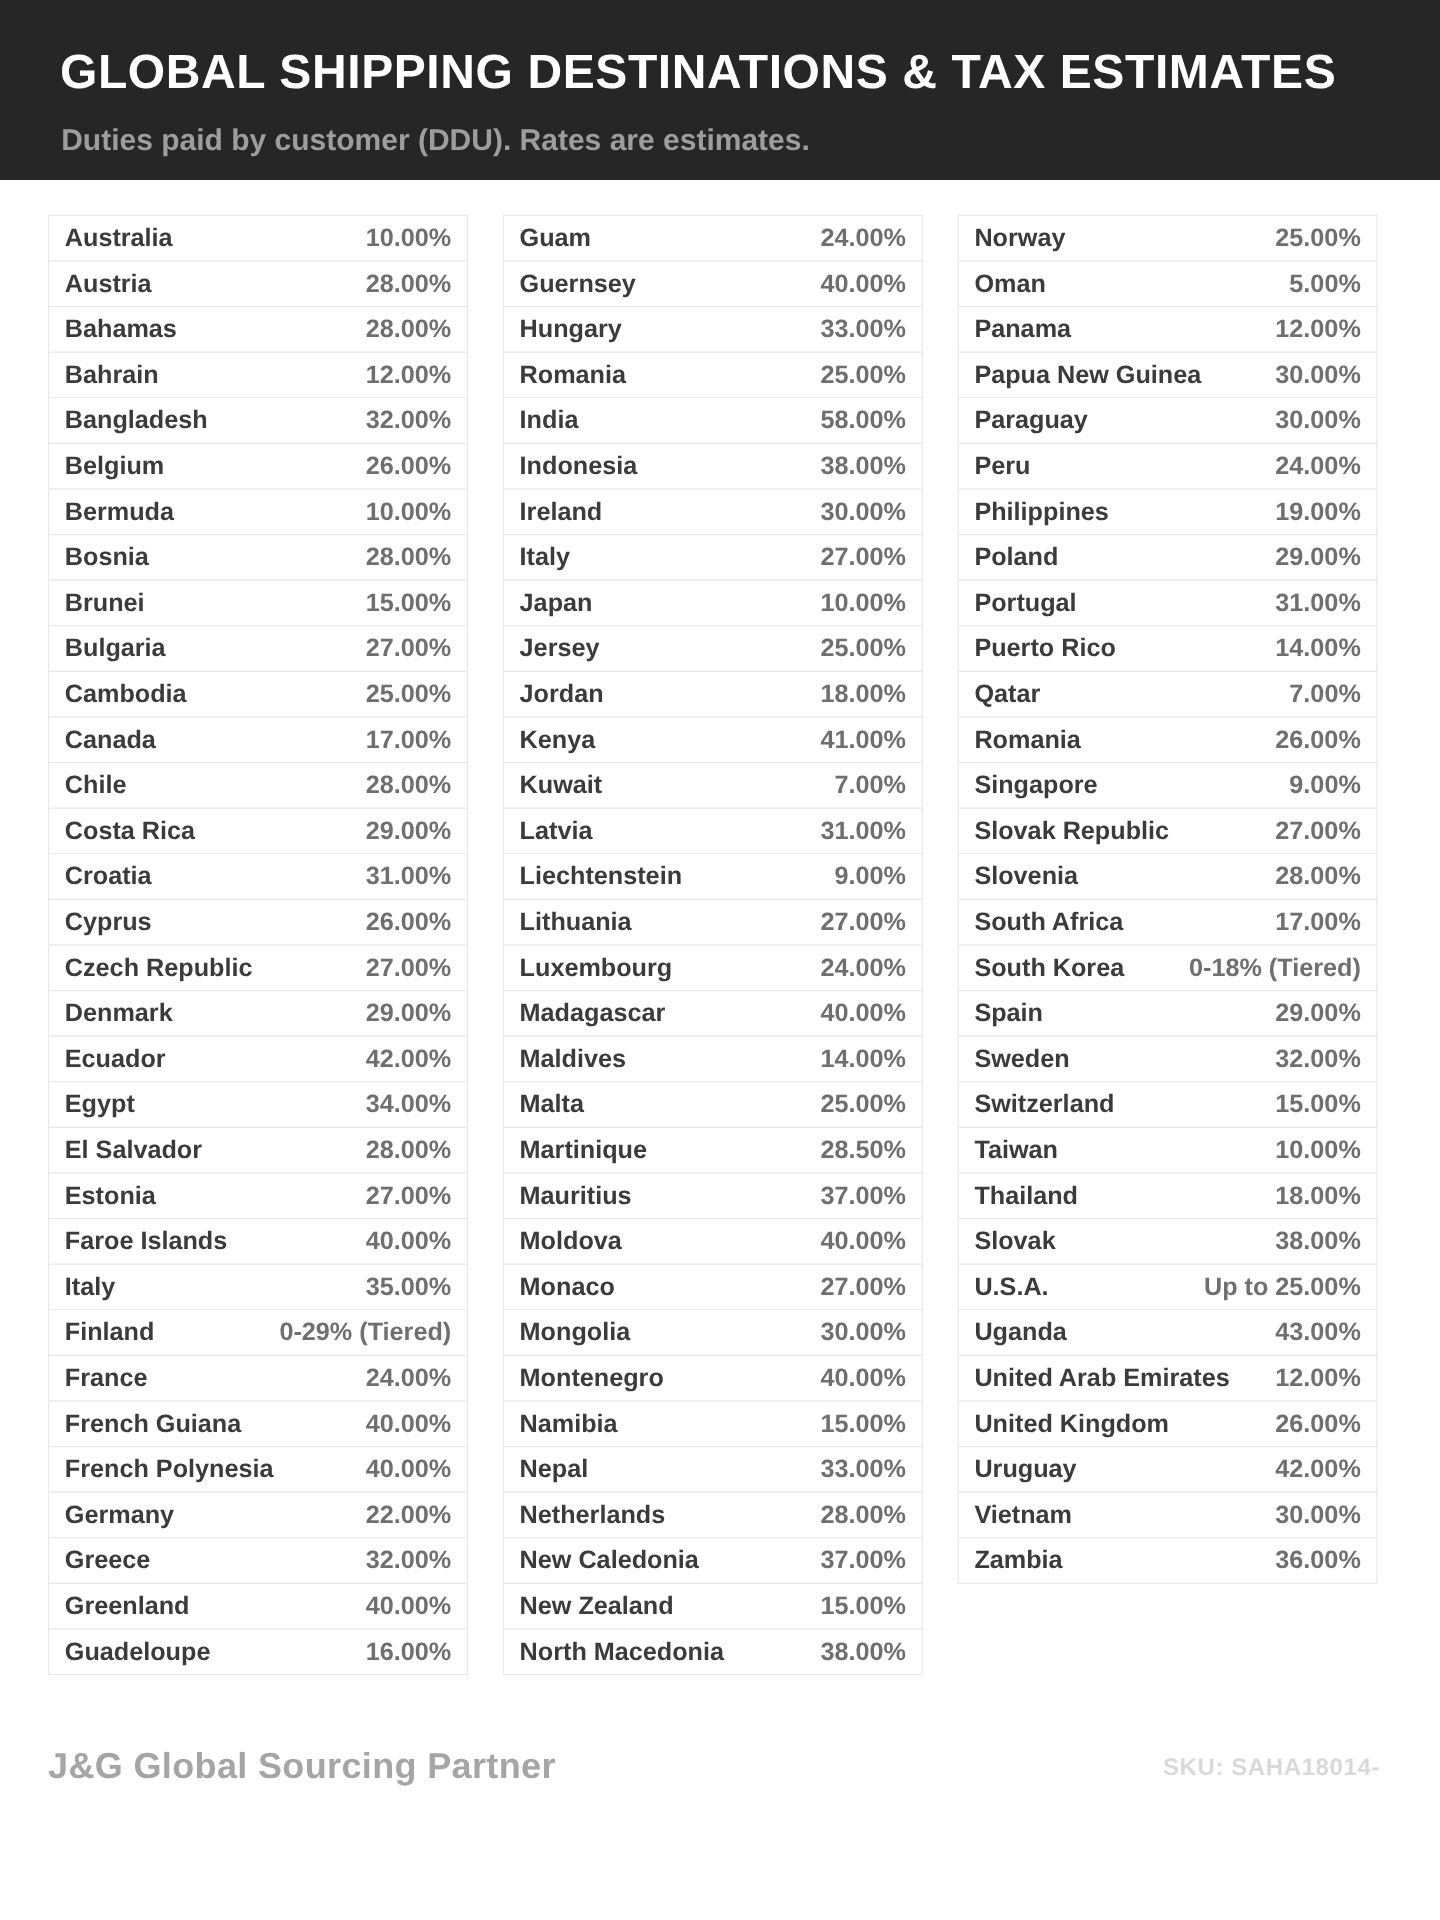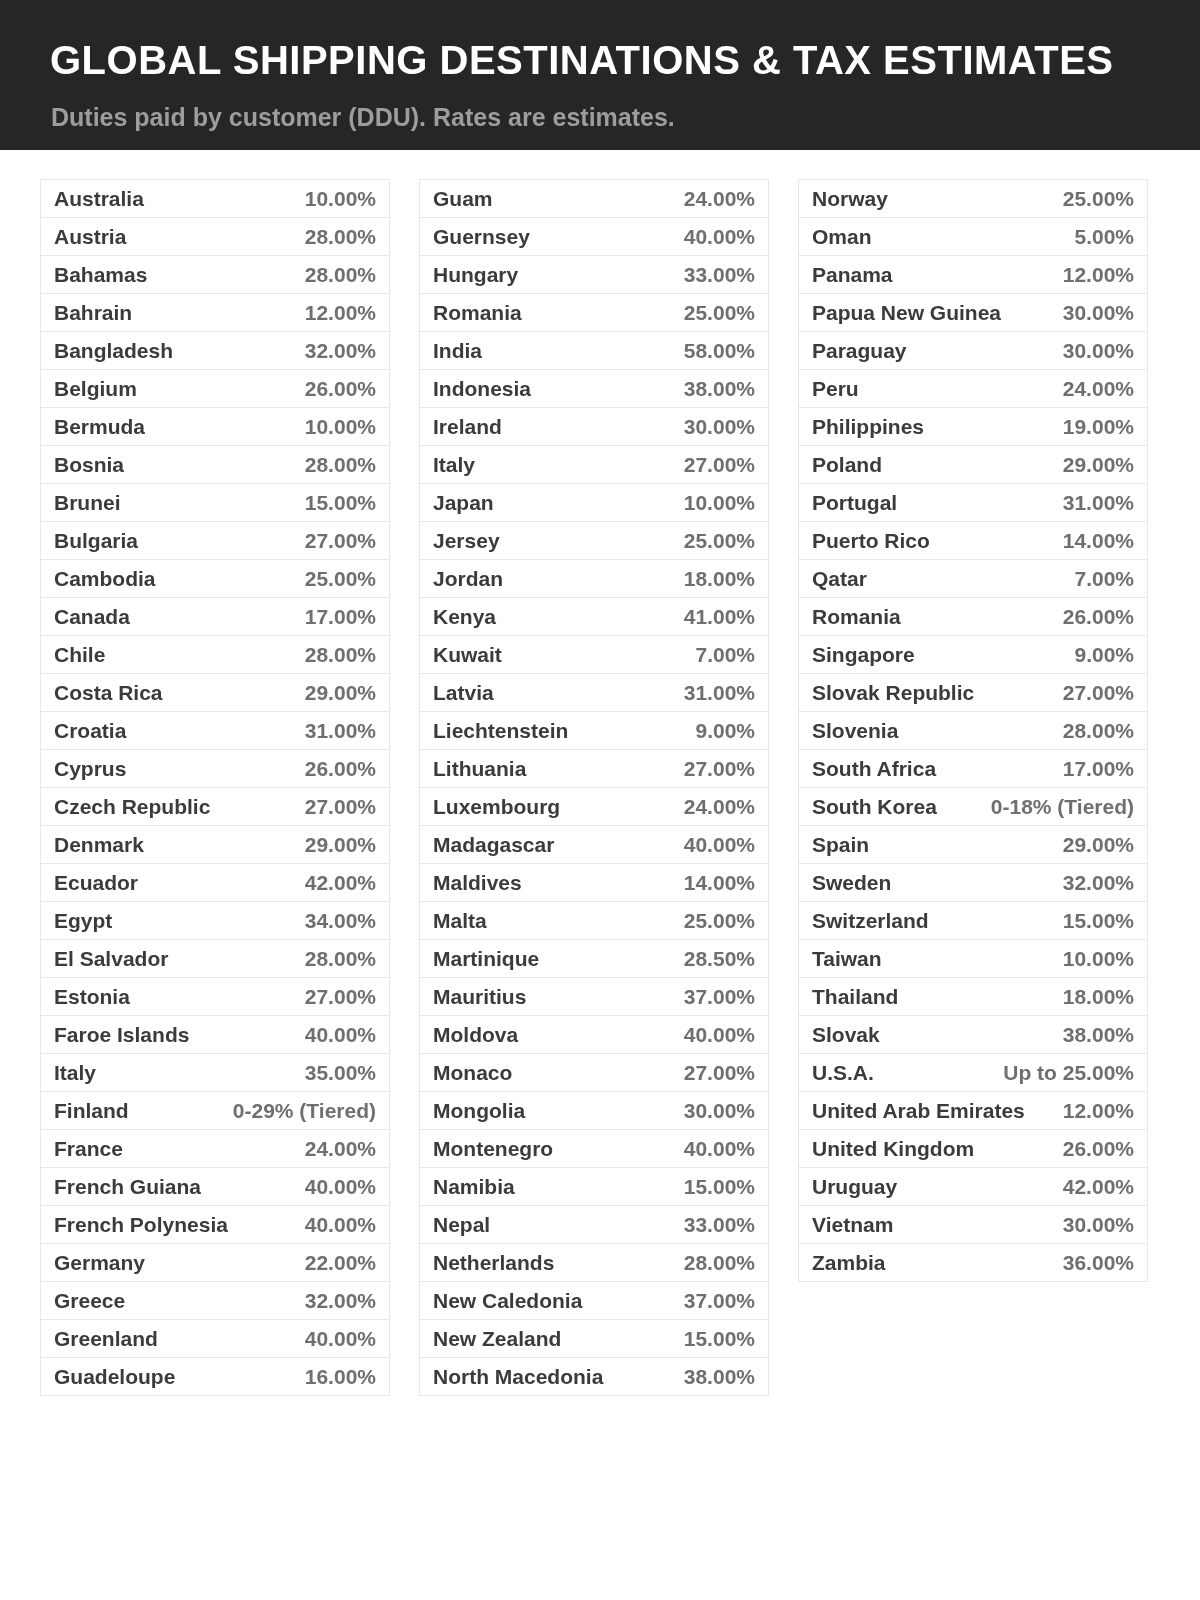--- a/index.html
+++ b/index.html
@@ -453,20 +453,24 @@
         </div>
         <div class="row">
           <span class="country">Slovak</span>
           <span class="rate">38.00%</span>
         </div>
         <div class="row">
           <span class="country">U.S.A.</span>
           <span class="rate">Up to 25.00%</span>
         </div>
         <div class="row">
+          <span class="country">Uganda</span>
+          <span class="rate">43.00%</span>
+        </div>
+        <div class="row">
           <span class="country">United Arab Emirates</span>
           <span class="rate">12.00%</span>
         </div>
         <div class="row">
           <span class="country">United Kingdom</span>
           <span class="rate">26.00%</span>
         </div>
         <div class="row">
           <span class="country">Uruguay</span>
           <span class="rate">42.00%</span>
@@ -475,14 +479,18 @@
           <span class="country">Vietnam</span>
           <span class="rate">30.00%</span>
         </div>
         <div class="row">
           <span class="country">Zambia</span>
           <span class="rate">36.00%</span>
         </div>
       </div>
   </main>
 
+  <footer class="ftr">
+    <div class="brand">J&amp;G Global Sourcing Partner</div>
+    <div class="sku">SKU: SAHA18014-</div>
+  </footer>
 
 </div>
 
 </body></html>

